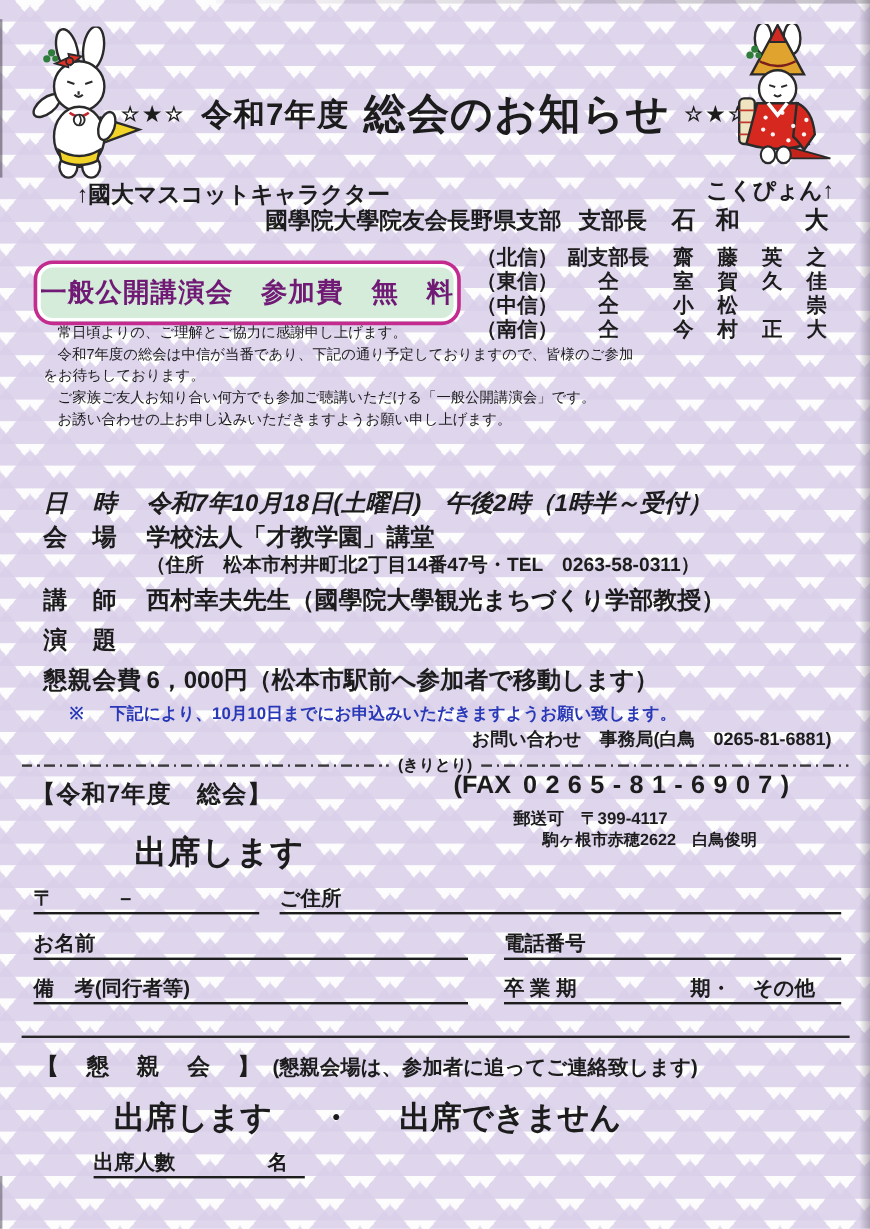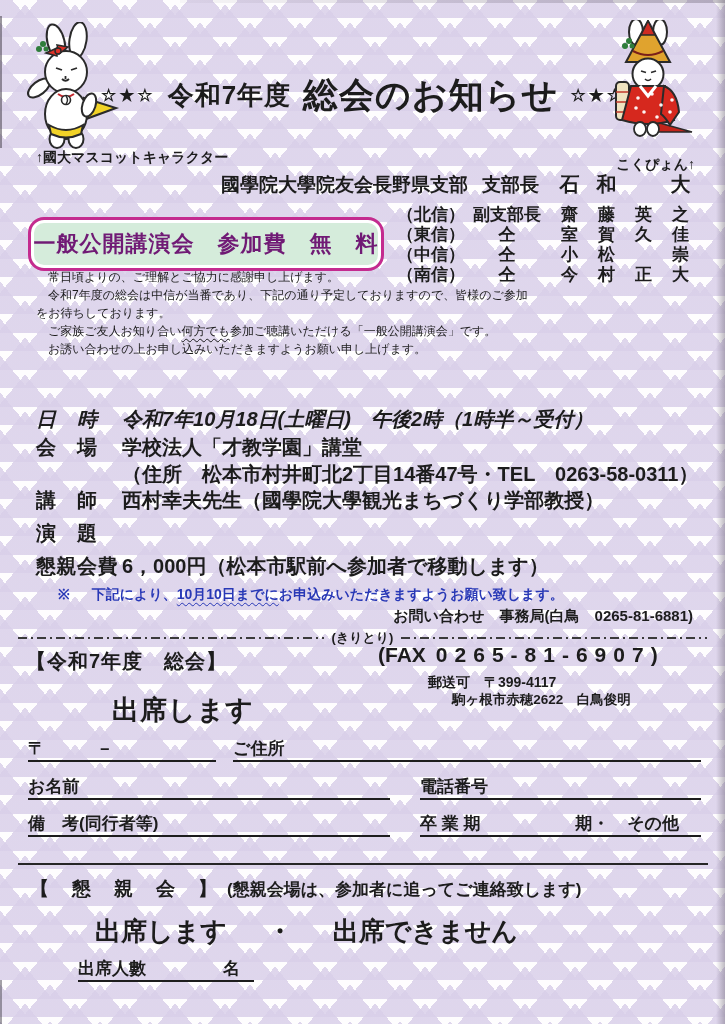--- a/index.html
+++ b/index.html
@@ -23,21 +23,21 @@
     background:linear-gradient(to right, rgba(110,102,118,0.05), rgba(110,102,118,0.4)); }
   .edge-left { left:0; top:16px; width:2px; height:132px; background:#4a4550; opacity:.55; }
   .edge-left2 { left:0; top:980px; width:2px; height:44px; background:#4a4550; opacity:.5; }
 
   
   .title-row { left:128px; top:66px; width:470px; height:58px;
     display:flex; align-items:center; justify-content:center; gap:12px; }
   .t-stars { font-size:17px; letter-spacing:3px; font-weight:700; white-space:nowrap; }
   .t-year  { font-size:26px; font-weight:700; white-space:nowrap; letter-spacing:1px;text-align:center; }
   .t-main  { font-size:35px; font-weight:700; white-space:nowrap; letter-spacing:1px; }
-  .caption { font-size:14px; font-weight:700; white-space:nowrap; }
+  .caption { font-size:19px; font-weight:700; white-space:nowrap;margin-left:28px; }
 
   
   .officers { top:174px; right:26px; }
   .off-row { display:flex; justify-content:flex-end; align-items:baseline; line-height:20px; }
   .off-head { font-size:19px; font-weight:700; margin-bottom:10px; }
   .off-sub  { font-size:17px; font-weight:700; }
   .off-org { white-space:nowrap; }
   .off-title-head { margin:0 12px 0 14px; white-space:nowrap; }
   .off-region { width:66px; white-space:nowrap; }
   .off-title { width:88px; text-align:center; white-space:nowrap; }
@@ -48,28 +48,28 @@
   
   .banner { left:28px; top:217px; width:356px; height:54px;
     background:#d5ecdb; border:3px solid #c42b8f; border-radius:16px;
     box-shadow:inset 0 0 0 3px #ffffff;
     display:flex; align-items:center; justify-content:center;
     font-size:22px; font-weight:700; color:#701a75; letter-spacing:1px; white-space:nowrap; }
 
   
   .greeting { left:36px; top:268px; width:660px; font-size:12px; line-height:18px; }
   .indent { text-indent:1em; }
-  .wavy { text-decoration:underline; text-decoration-style:wavy;
+  .wavy { text-decoration-style:wavy;
     text-decoration-thickness:1px; text-underline-offset:3px; }
 
   
   .detail { left:36px; width:670px; display:grid; grid-template-columns:86px 1fr;
     font-size:20px; font-weight:700; white-space:nowrap; }
   .detail .lbl { letter-spacing:0.5px; }
-  .addr-line { left:122px; font-size:20px; font-weight:700; white-space:nowrap; }
+  .addr-line { left:122px; font-size:16px; font-weight:700; white-space:nowrap; }
 
   .note { left:58px; top:584px; font-size:14px; font-weight:700; color:#2838b6; white-space:nowrap; }
   .note .mark { margin-right:22px; }
   .contact { right:32px; top:607px; font-size:15px; font-weight:700; white-space:nowrap; }
 
   .cutline { left:18px; top:629px; width:689px; display:flex; align-items:center; gap:8px; }
   .cutline .dash { height:2px; flex:1;
     background:repeating-linear-gradient(to right,#3a3a3a 0 9px, transparent 9px 13px, #3a3a3a 13px 15px, transparent 15px 19px); }
   .cutline .lab { font-size:13px; font-weight:700; white-space:nowrap; }
 
@@ -180,21 +180,21 @@
         <circle cx="57" cy="97" r="1.8"></circle>
         <circle cx="36" cy="88" r="1.8"></circle>
       <circle cx="72" cy="80" r="1.8"></circle>
         <circle cx="70" cy="92" r="1.8"></circle>
     </g>
     <g stroke="#2a2a2a" stroke-width="1.8" fill="#ffffff">
       <ellipse cx="40" cy="109" rx="6" ry="7"></ellipse>
         <ellipse cx="53" cy="109" rx="6" ry="7"></ellipse>
     </g>
   </svg>
-  <div class="abs caption" style="right:30px; top:156px;">こくぴょん↑</div>
+  <div class="abs caption" style="right:30px; top:146px;">こくぴょん↑</div>
 
   <div class="abs officers">
     <div class="off-row off-head">
       <span class="off-org">國學院大學院友会長野県支部</span>
       <span class="off-title-head">支部長</span>
       <span class="name-grid">
         <span>石</span>
         <span>和</span>
         <span></span>
         <span>大</span>

